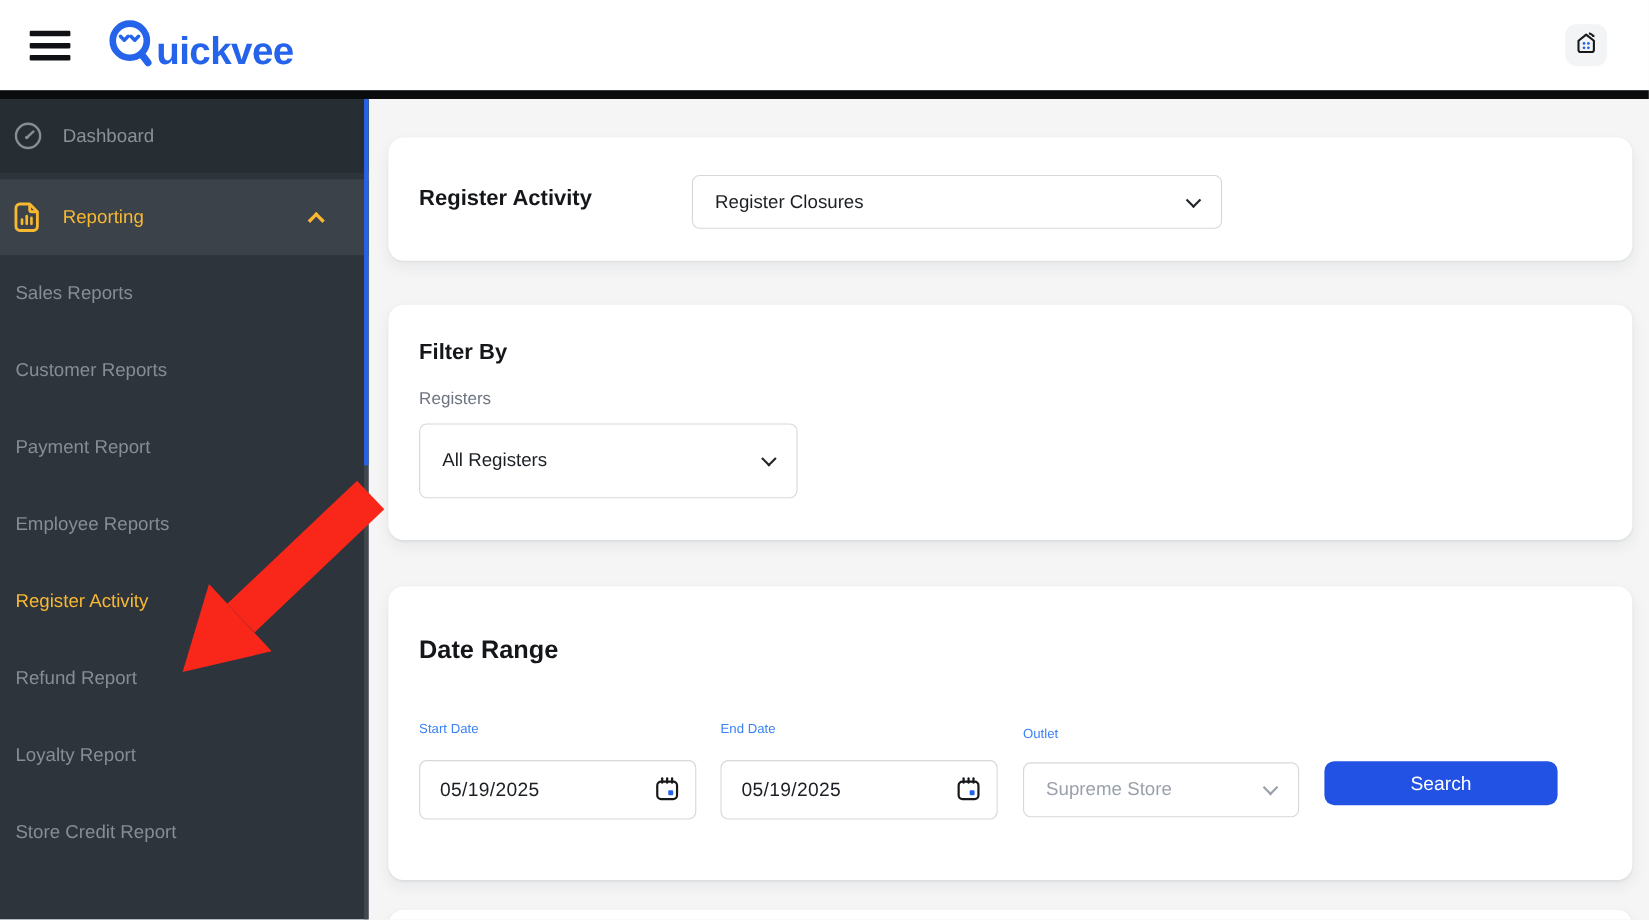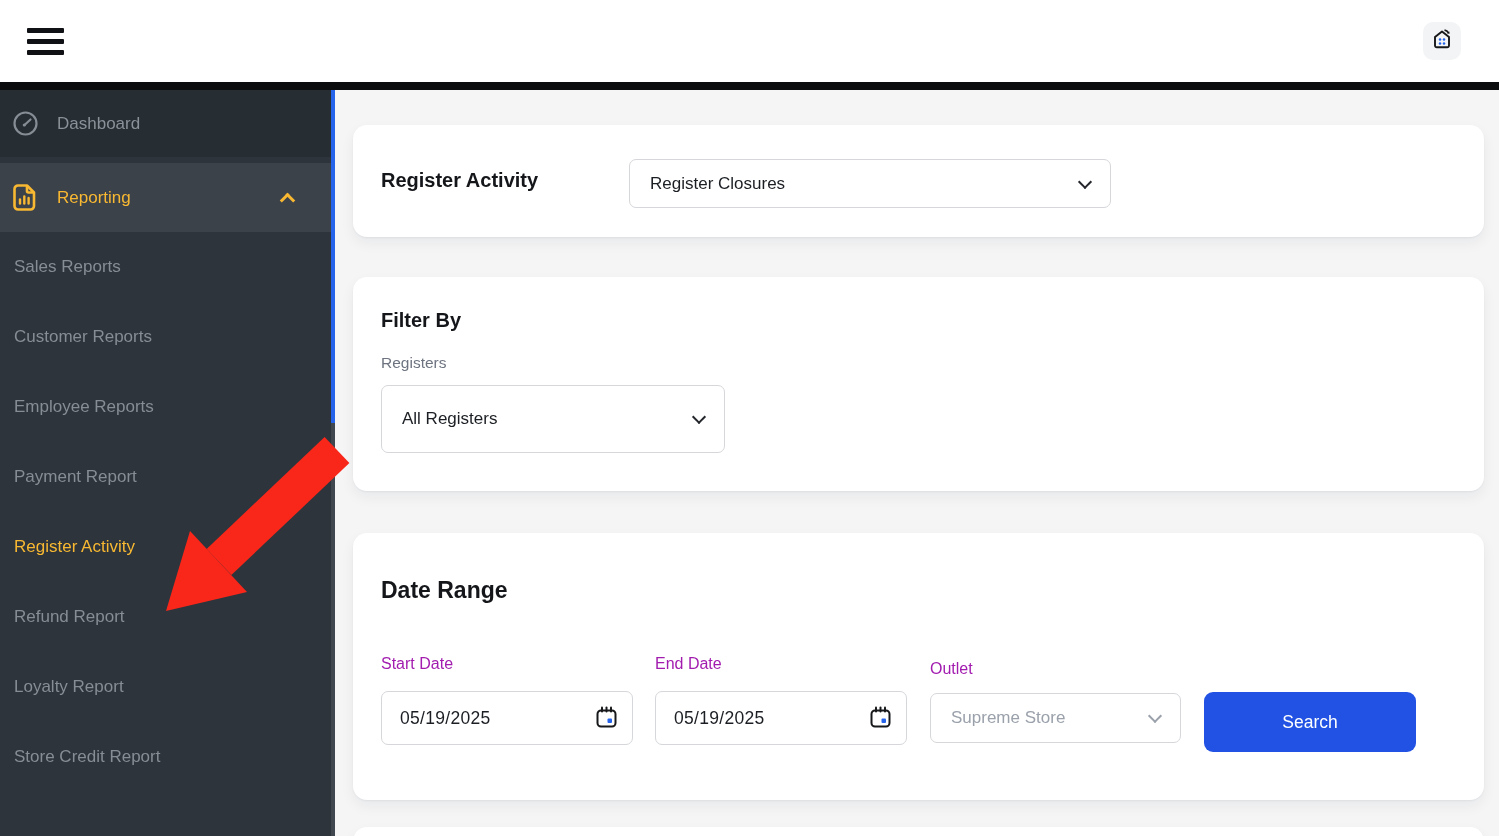--- a/index.html
+++ b/index.html
@@ -56,41 +56,52 @@
   .c2-field-label { position:absolute; left:28px; top:77px; font-size:15.5px; color:#6d7480; }
   .c2-select { position:absolute; left:28px; top:108px; width:344px; height:68px; }
 
   .c3-title { position:absolute; left:28px; top:44px; font-size:23px; }
   .pill { position:absolute; right:24px; top:30px; width:612px; height:59px; background:#f0f1f4; border-radius:9px;
           display:flex; align-items:center; justify-content:space-between; padding:0 30px; font-size:16.5px; color:#3c434e; }
   .pill .range { cursor:pointer; }
   .pill .range.selected { color:#2563eb; display:flex; align-items:center; }
   .radio-dot { width:16px; height:16px; border:4.5px solid #1d4ed8; border-radius:50%; background:#fff; margin-right:8px; }
 
-  .f-label { position:absolute; font-size:16px; color:#a21caf; }
+  .f-label { position:absolute; font-size:12px; color:#3b82f6; }
   .lbl-start { left:28px; top:122px; } .lbl-end { left:302px; top:122px; } .lbl-outlet { left:577px; top:127px; }
   .date-wrap { position:absolute; top:158px; width:252px; height:54px; }
   .wrap-start { left:28px; } .wrap-end { left:302px; }
   .date-input { width:100%; height:100%; border:1px solid #d5d7da; border-radius:7px; font-family:"Liberation Sans",sans-serif;
                 font-size:17.5px; color:#1b1e23; padding:0 46px 0 18px; letter-spacing:0.3px; }
   .cal-icon { position:absolute; right:14px; top:14px; cursor:pointer; }
   .c3-outlet { position:absolute; left:577px; top:160px; width:251px; height:50px; }
-  .search-btn { position:absolute; left:851px; top:159px; width:212px; height:60px; background:#2152e3; color:#fff;
+  .search-btn { position:absolute; left:851px; top:159px; width:212px; height:40px; background:#2152e3; color:#fff;
                 font-size:17.5px; border:none; border-radius:9px; cursor:pointer; font-family:"Liberation Sans",sans-serif; }
 
   .arrow-overlay { position:absolute; left:0; top:0; width:1499px; height:836px; pointer-events:none; z-index:50; }
 </style>
 </head>
 <body>
 
 <header class="header">
   <div class="hamburger">
     <span></span>
       <span></span>
       <span></span>
+  </div>
+  <div class="logo" aria-label="Quickvee">
+    <span>
+      <svg width="44" height="47" viewBox="0 0 44 47">
+        <circle cx="21" cy="22" r="15.5" fill="none" stroke="#2563eb" stroke-width="6"></circle>
+        <polyline points="12.5,18 16,21.5 19.5,18" fill="none" stroke="#2563eb" stroke-width="3.2" stroke-linecap="round" stroke-linejoin="round"></polyline>
+        <polyline points="22,18 25.5,21.5 29,18" fill="none" stroke="#2563eb" stroke-width="3.2" stroke-linecap="round" stroke-linejoin="round"></polyline>
+        <line x1="31.5" y1="34" x2="37.5" y2="42" stroke="#2563eb" stroke-width="6.5" stroke-linecap="round"></line>
+      </svg>
+    </span>
+    <span class="logo-suffix">uickvee</span>
   </div>
   <div class="store-btn">
     <span>
       <svg width="24" height="24" viewBox="0 0 24 24">
         <path d="M5 10 L12 4.5 L19 10 V18.5 A1.8 1.8 0 0 1 17.2 20.3 H6.8 A1.8 1.8 0 0 1 5 18.5 Z" fill="none" stroke="#17181a" stroke-width="1.9" stroke-linejoin="round"></path>
         <path d="M14.5 3.2 A6.5 6.5 0 0 1 18.6 6" fill="none" stroke="#17181a" stroke-width="1.7"></path>
         <polygon points="19.6,6.8 17.2,6.4 19.2,4.2" fill="#17181a"></polygon>
         <circle cx="10" cy="12.5" r="1.25" fill="#2563eb"></circle>
         <circle cx="14" cy="12.5" r="1.25" fill="#2563eb"></circle>
         <circle cx="10" cy="16.5" r="1.25" fill="#2563eb"></circle>
@@ -130,24 +141,24 @@
     </div>
 
     <nav>
       <div class="sub-item">
           <span>Sales Reports</span>
         </div>
       <div class="sub-item">
           <span>Customer Reports</span>
         </div>
       <div class="sub-item">
+          <span>Payment Report</span>
+        </div>
+      <div class="sub-item">
           <span>Employee Reports</span>
-        </div>
-      <div class="sub-item">
-          <span>Payment Report</span>
         </div>
       <div class="sub-item active">
           <span>Register Activity</span>
         </div>
       <div class="sub-item">
           <span>Refund Report</span>
         </div>
       <div class="sub-item">
           <span>Loyalty Report</span>
         </div>

